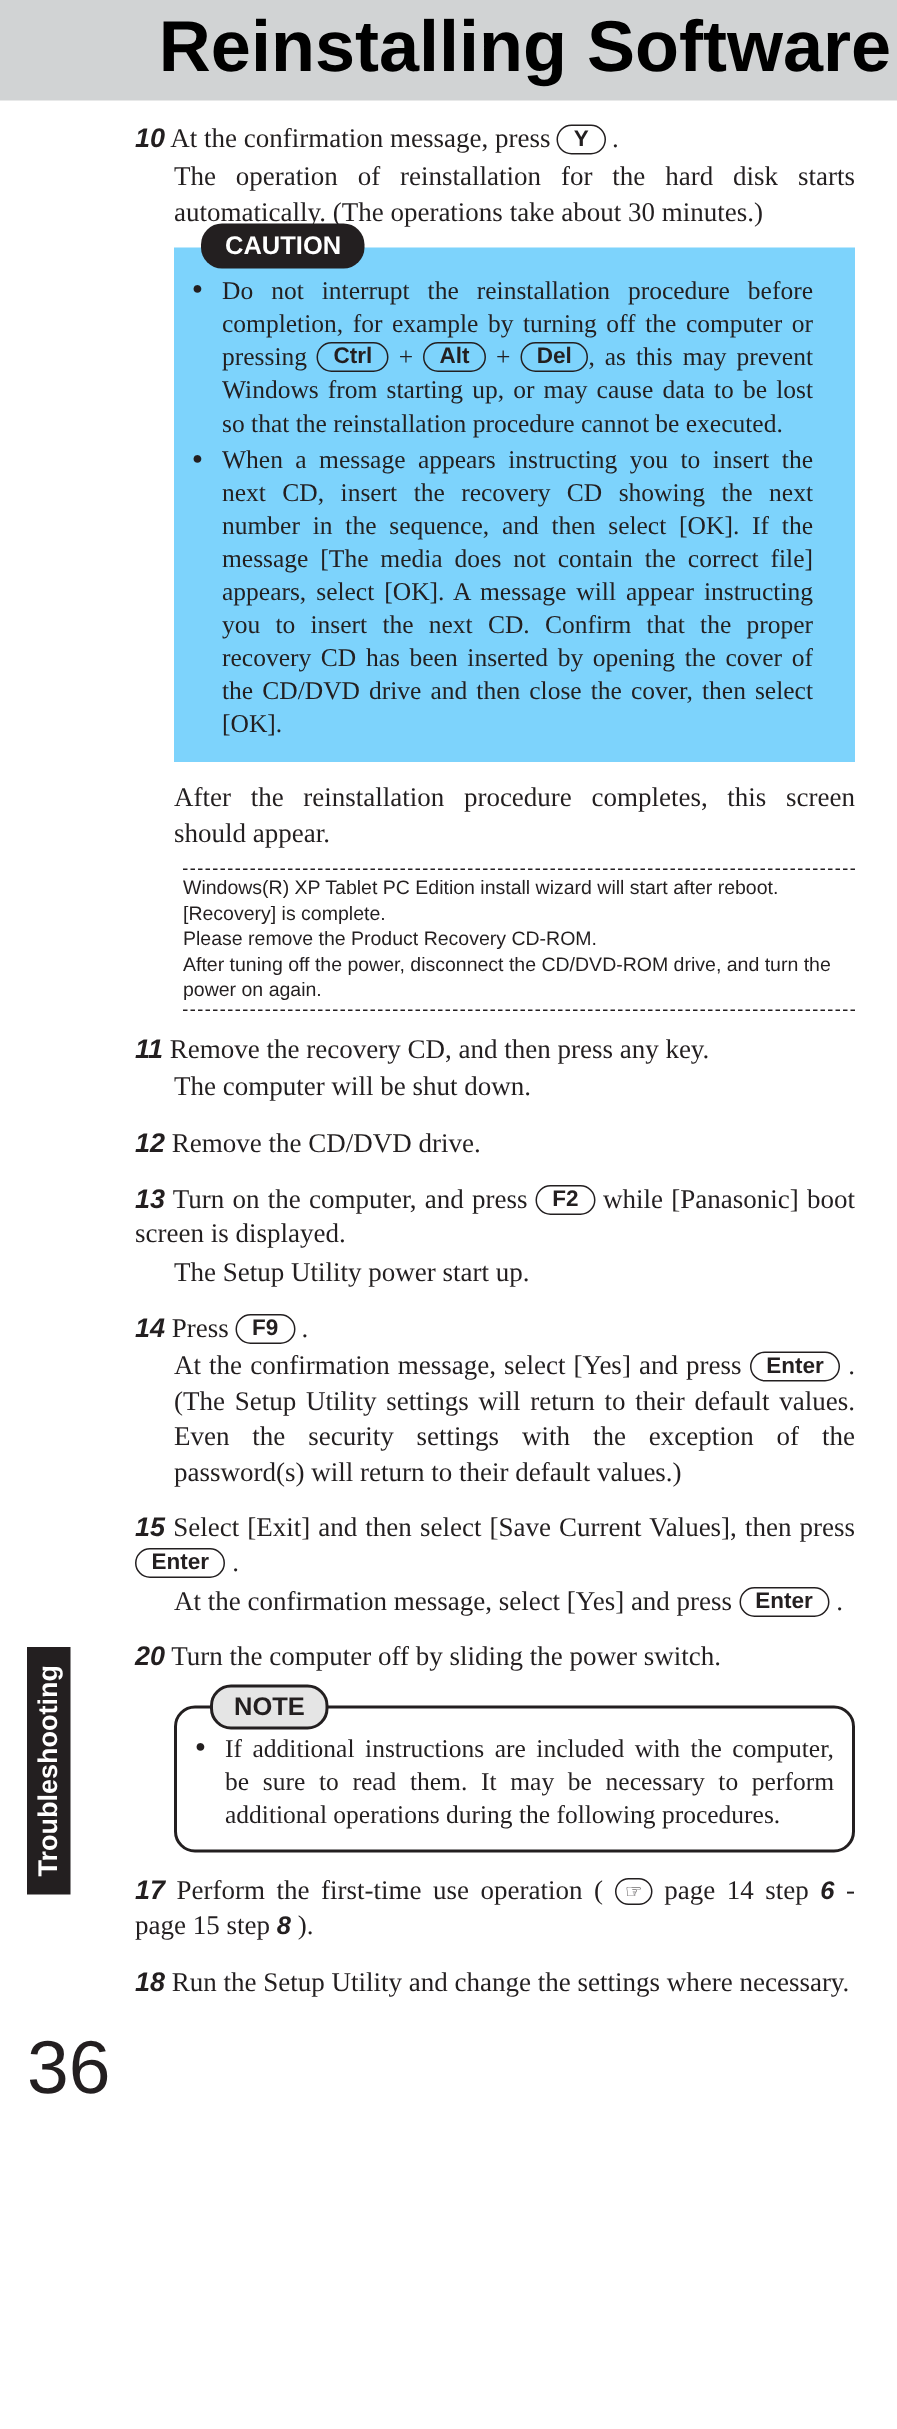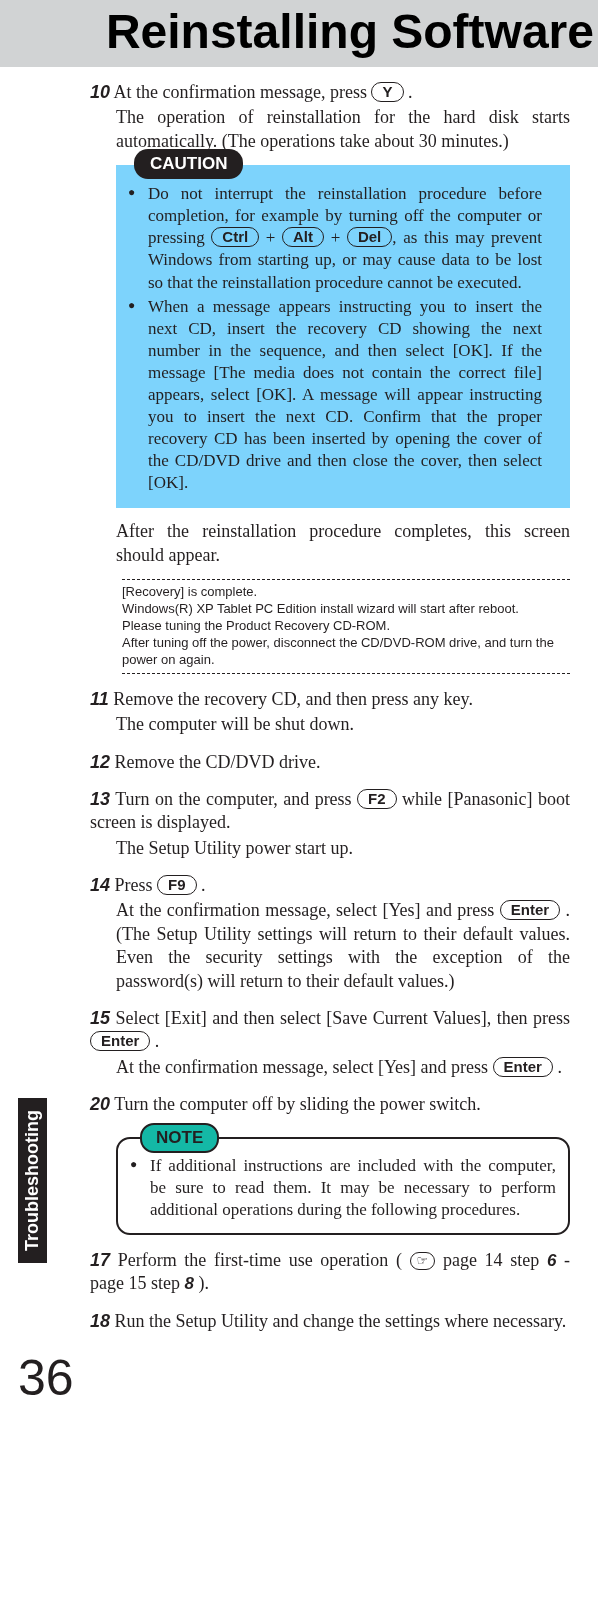--- a/index.html
+++ b/index.html
@@ -118,21 +118,21 @@
     padding: 16px 12px 10px 12px;
     font-size: 17px;
     line-height: 1.3;
     text-align: justify;
     margin-top: 20px;
   }
   .note-label {
     position: absolute;
     top: -16px;
     left: 22px;
-    background: #14b8a6;
+    background: #e5e5e5;
     border: 2px solid #231f20;
     font-family: Arial, Helvetica, sans-serif;
     font-weight: bold;
     font-size: 17px;
     padding: 2px 14px;
     border-radius: 14px;
     color: #231f20;
   }
   .side-tab {
     position: absolute;
@@ -195,23 +195,23 @@
         <li>
           <span>Do not interrupt the reinstallation procedure before completion, for example by turning off the computer or pressing  </span><span class="key">Ctrl</span><span> + </span><span class="key">Alt</span><span> + </span><span class="key">Del</span><span>, as this may prevent Windows from starting up, or may cause data to be lost so that the reinstallation procedure  cannot be executed.</span>
         </li>
         <li>When a message appears instructing you to insert the next CD, insert the recovery CD showing the next number in the sequence, and then select [OK]. If the message [The media does not contain the correct file] appears, select [OK]. A message will appear instructing you to insert the next CD. Confirm that the proper recovery CD has been inserted by opening the cover of the CD/DVD drive and then close the cover, then select [OK].</li>
       </ul>
     </div>
 
     <p class="after-caution">After the reinstallation procedure completes, this screen should appear.</p>
 
     <div class="message-box">
+      <div>Windows(R) XP Tablet PC Edition install wizard will start after reboot.</div>
       <div>[Recovery] is complete.</div>
-      <div>Windows(R) XP Tablet PC Edition install wizard will start after reboot.</div>
-      <div>Please tuning the Product Recovery CD-ROM.</div>
+      <div>Please remove the Product Recovery CD-ROM.</div>
       <div>After tuning off the power, disconnect the CD/DVD-ROM drive, and turn the power on again.</div>
     </div>
 
     <div class="step">
       <p>
         <span class="step-num">11</span>
         <span>Remove the recovery CD, and then press any key.</span>
       </p>
       <p class="wrap">The computer will be shut down.</p>
     </div>

